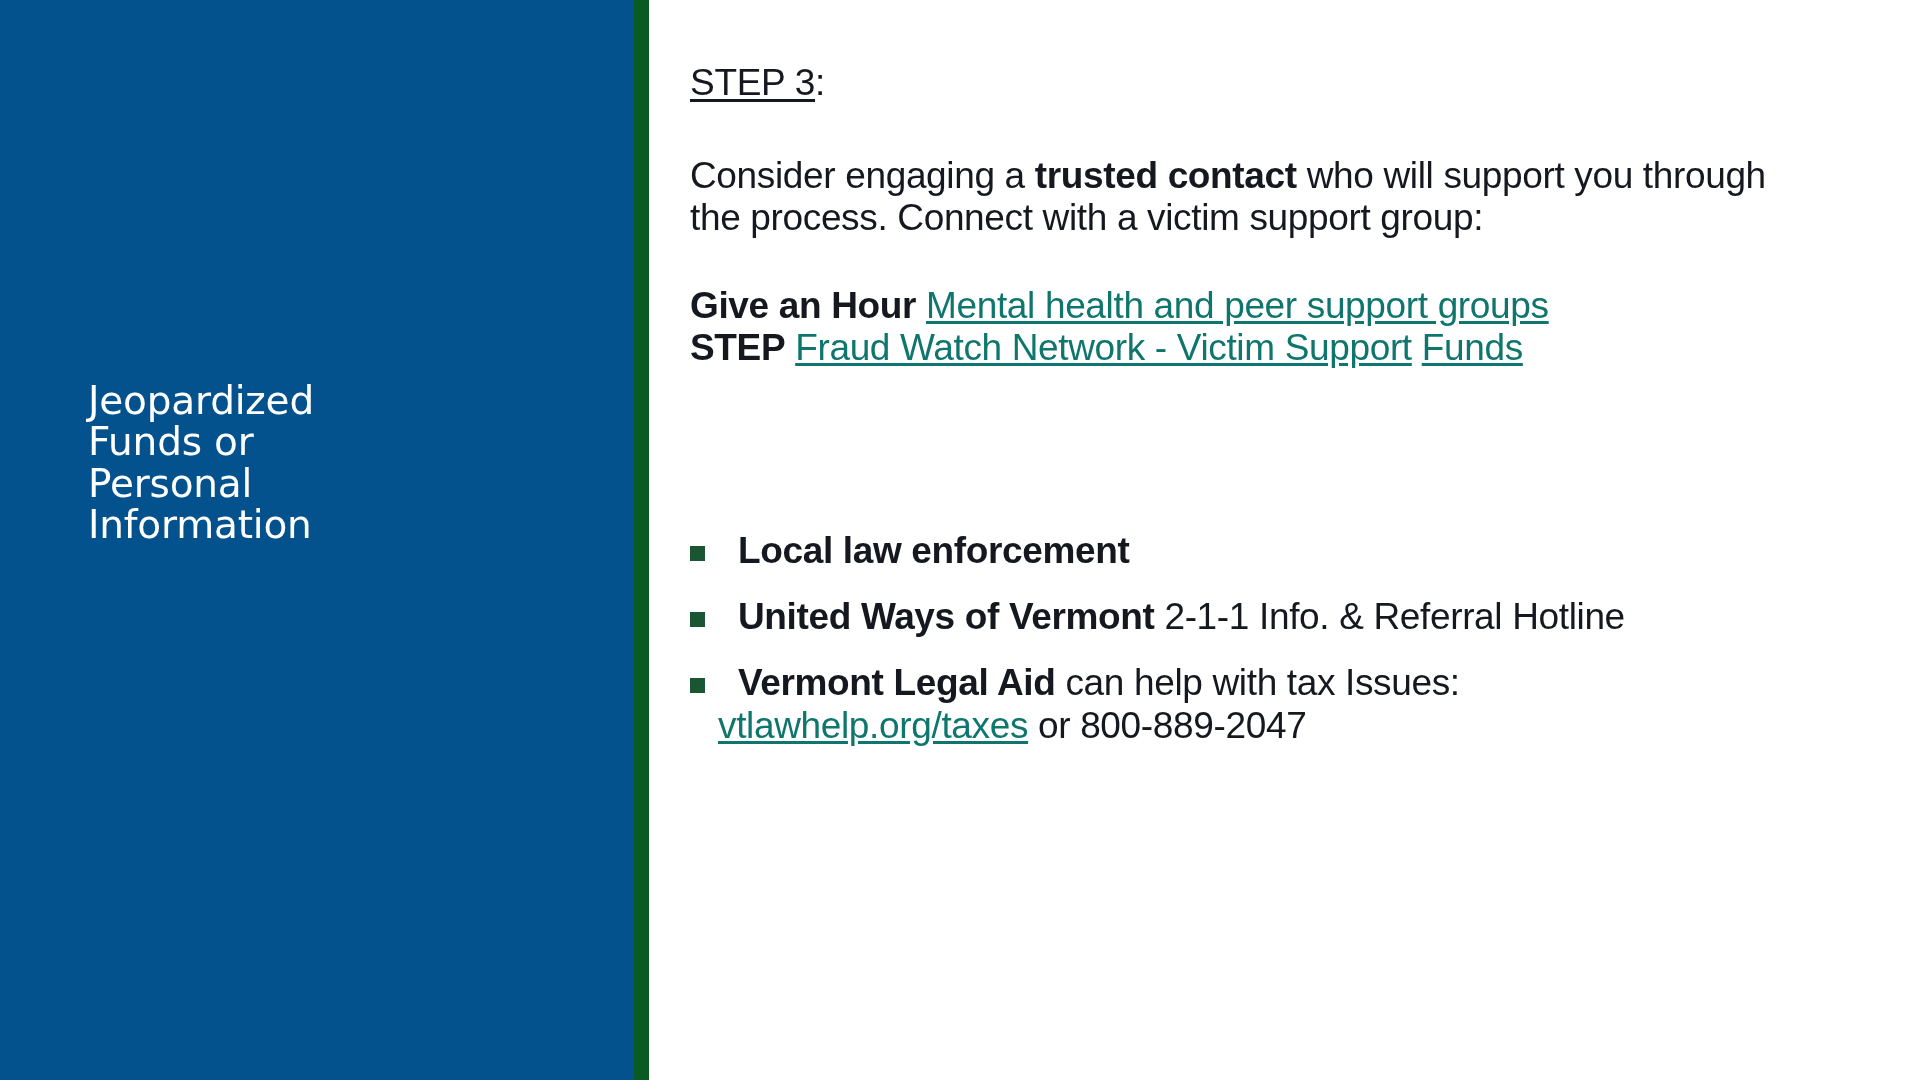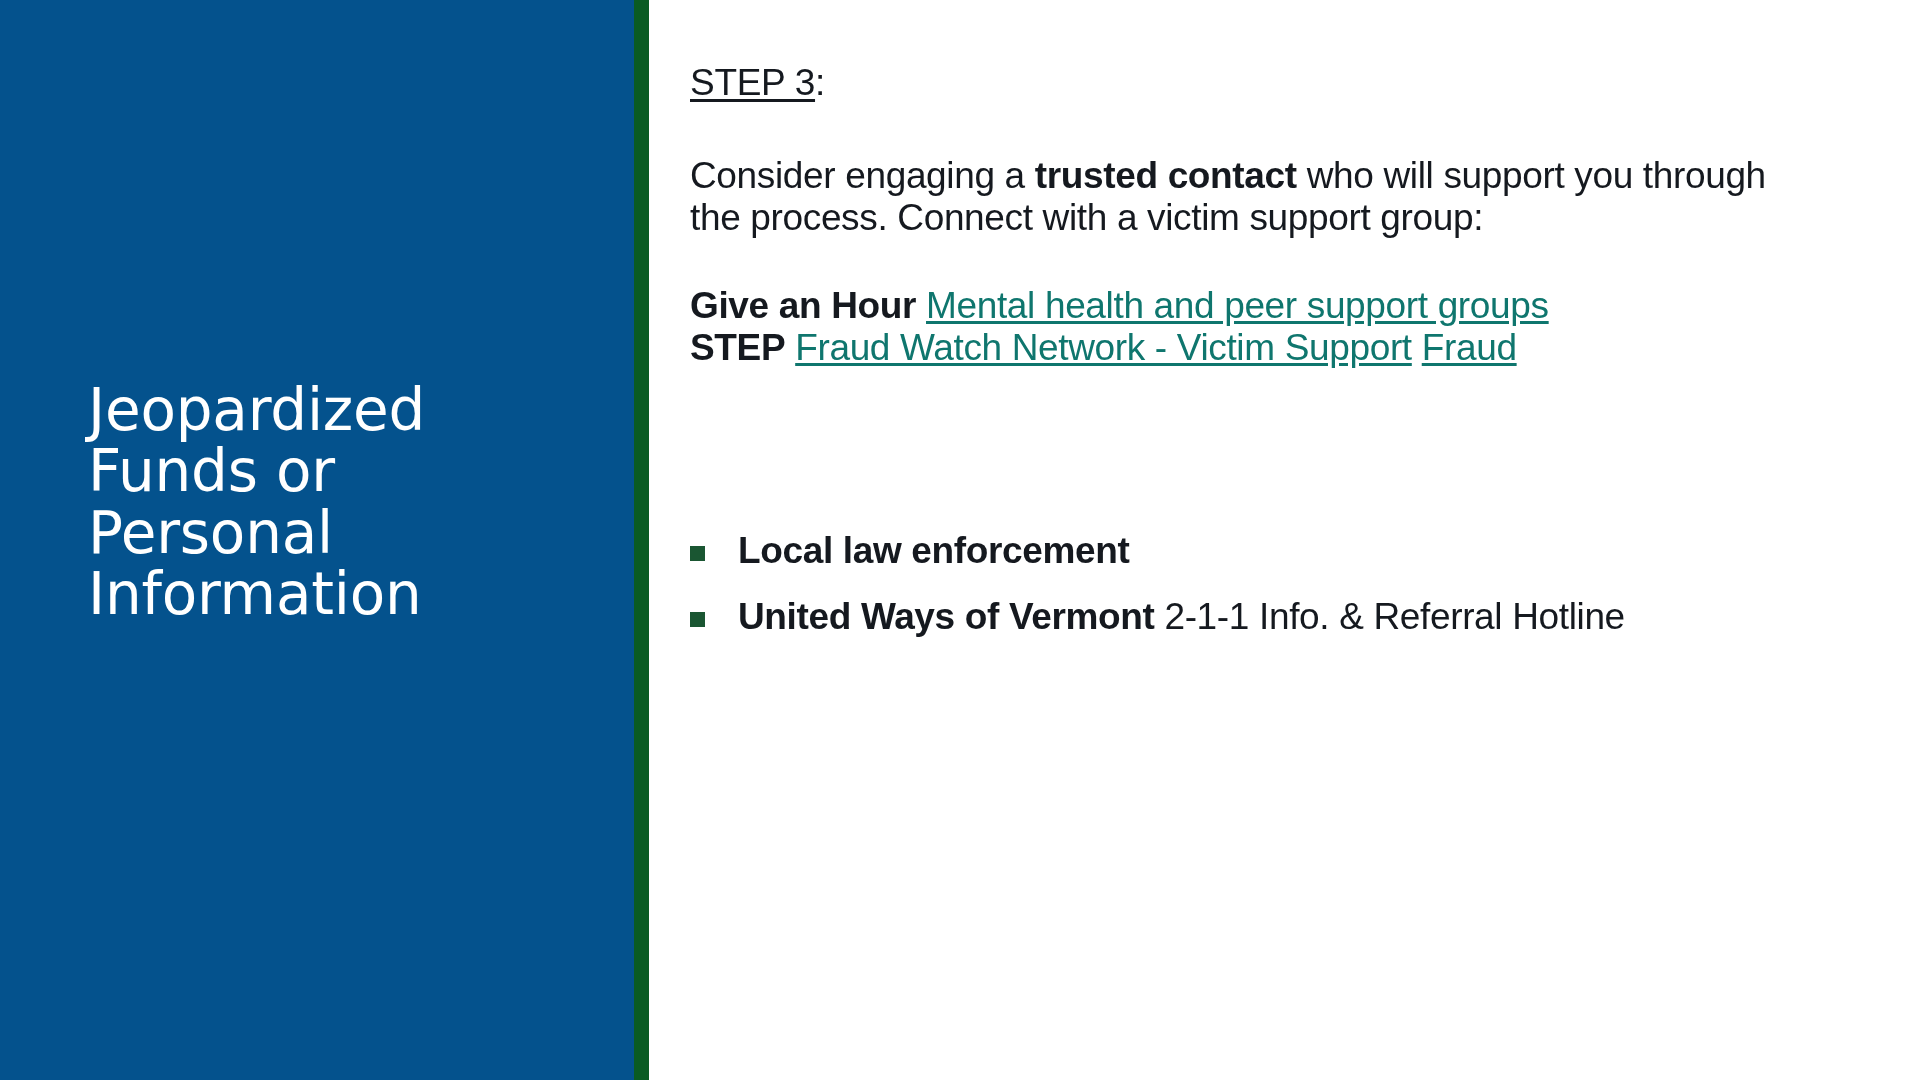--- a/index.html
+++ b/index.html
@@ -47,21 +47,21 @@
     left: 88px;
     top: 380px;
     width: 470px;
   }
 
   .slide-title {
     margin: 0;
     color: #ffffff;
     font-family: "DejaVu Sans", "Liberation Sans", sans-serif;
     font-weight: 400;
-    font-size: 58px;
+    font-size: 39px;
     line-height: 1.06;
     letter-spacing: -0.2px;
     white-space: pre-line;
   }
 
   
   .content {
     position: absolute;
     left: 690px;
     top: 0;
@@ -162,35 +162,40 @@
   <div class="divider-rule"></div>
 
   <div class="content">
 
     <div class="step-head" id="step3-head"><span class="u">STEP 3</span><span>:</span></div>
 
     <div class="para" id="para-consider"><span>Consider engaging a </span><b>trusted contact</b><span> who will support you through the process. Connect with a victim support group:</span></div>
 
     <div class="para" id="orgs-block">
       <div class="orgline"><b>Give an Hour</b><span>&nbsp;</span><a class="link">Mental health and peer support groups</a></div>
-      <div class="orgline"><b>STEP</b><span>&nbsp;</span><a class="link">Fraud Watch Network - Victim Support</a><span>&nbsp;</span><a class="link">Fraud</a></div>
+      <div class="orgline"><b>STEP</b><span>&nbsp;</span><a class="link">Fraud Watch Network - Victim Support</a><span>&nbsp;</span><a class="link">Funds</a></div>
     </div>
 
 
     <ul class="bullets">
 
 
 
       <li class="bullet-item">
         <span class="bullet-marker"></span>
         <b>Local law enforcement</b><span></span>
       </li>
 
       <li class="bullet-item">
         <span class="bullet-marker"></span>
         <b>United Ways of Vermont</b><span> 2-1-1 Info. &amp; Referral Hotline</span>
       </li>
 
+      <li class="bullet-item">
+        <span class="bullet-marker"></span>
+        <b>Vermont Legal Aid</b><span> can help with tax Issues:</span>
+        <span class="bullet-sub"><a class="link">vtlawhelp.org/taxes</a><span> or 800-889-2047</span></span>
+      </li>
 
     </ul>
 
   </div>
 </div>
 
 </body></html>

